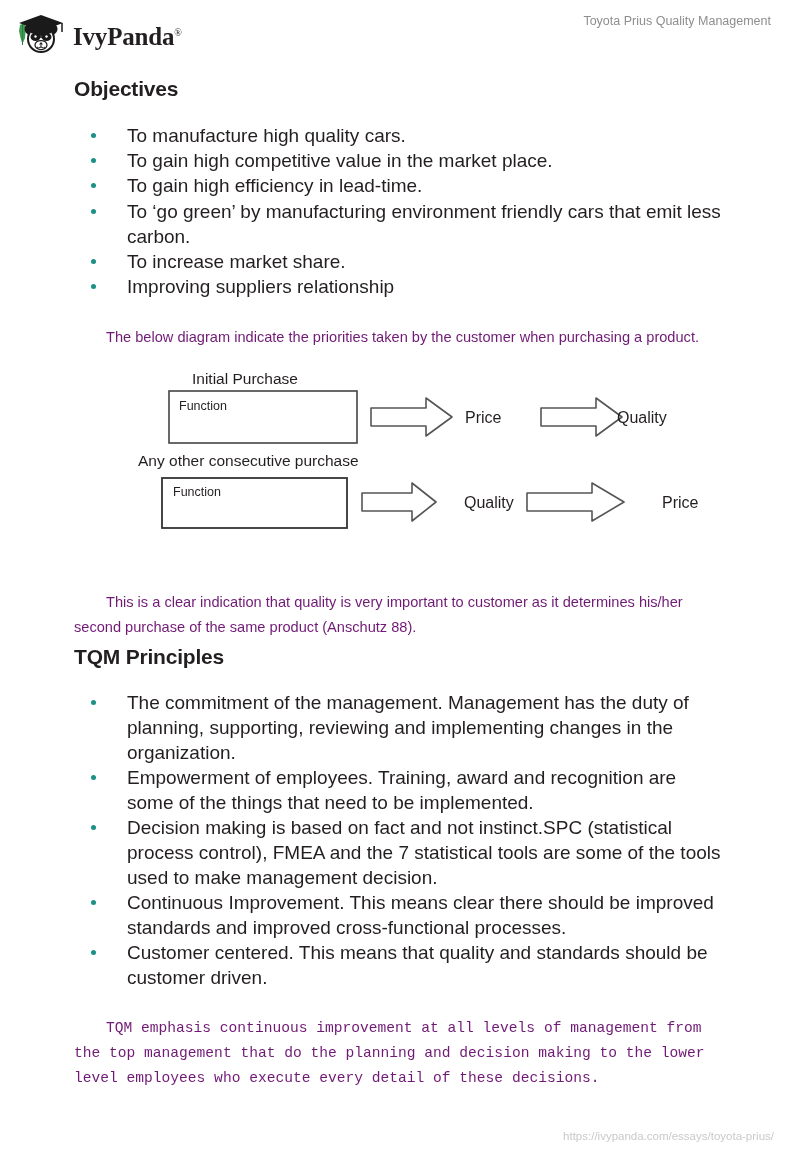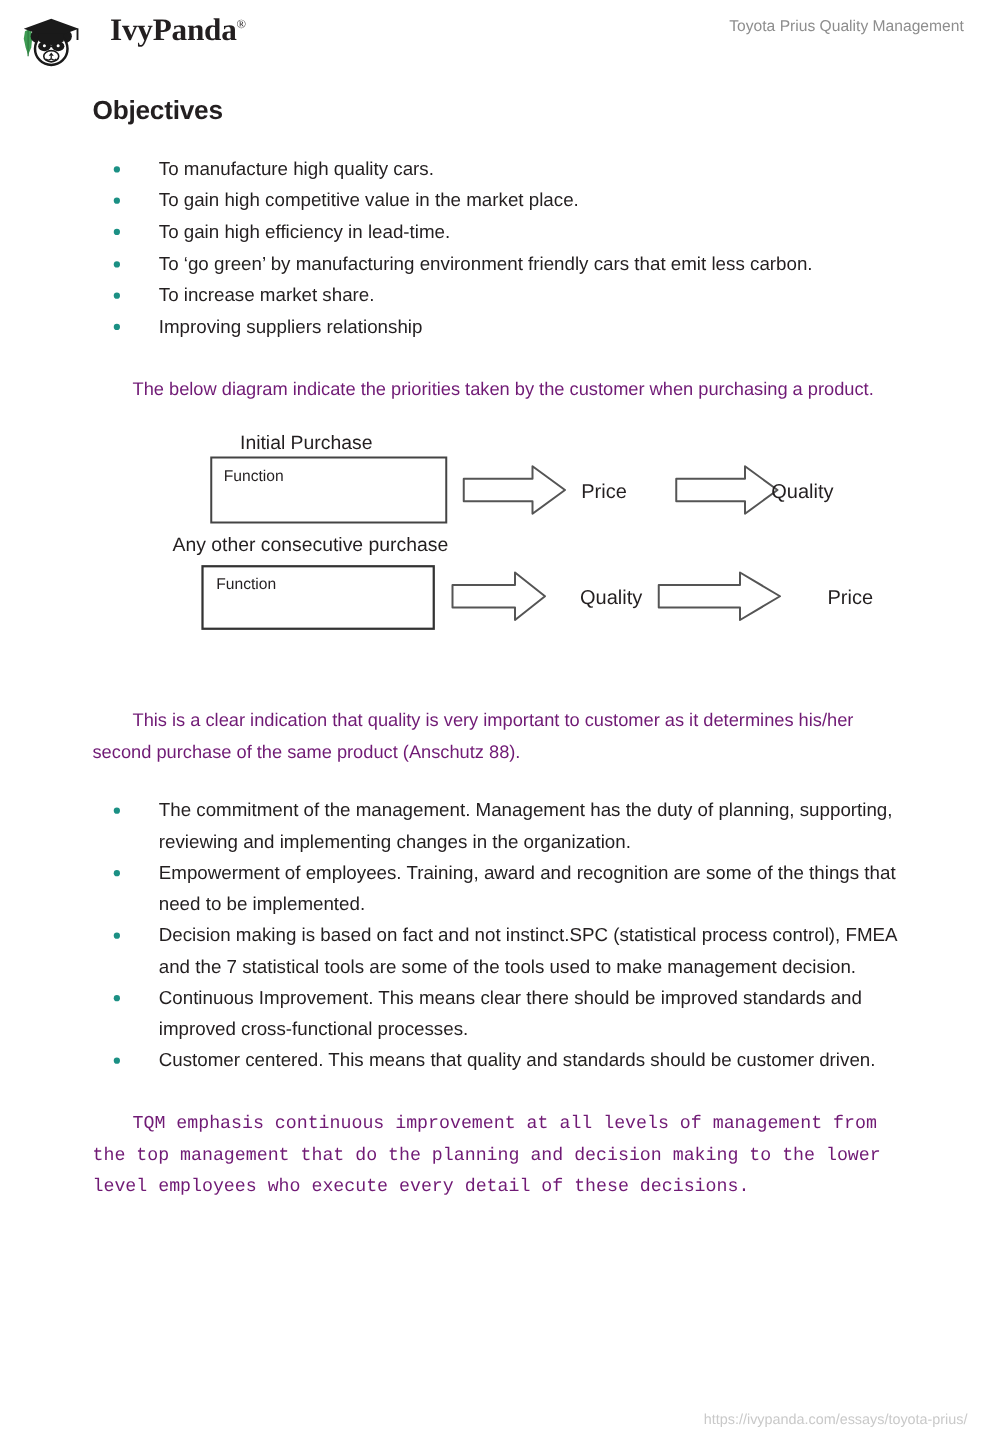--- a/index.html
+++ b/index.html
@@ -19,21 +19,22 @@
     position: absolute;
     top: 0; left: 0;
     width: 800px;
     height: 66px;
   }
   .logo {
     position: absolute;
     left: 14px;
     top: 10px;
     display: flex;
-    gap: 22px;
+    align-items: center;
+    gap: 7px;
   }
   .logo-mark { width: 52px; height: 48px; display: block; }
   .logo-text {
     font-family: "Liberation Serif", serif;
     font-weight: bold;
     font-size: 25px;
     color: #231f20;
     letter-spacing: -0.2px;
     line-height: 1;
     position: relative;
@@ -71,21 +72,21 @@
   #tqm-heading { margin-top: 4px; }
 
   ul.bullets {
     list-style: none;
     margin: 0;
     padding: 0;
   }
   ul.bullets li {
     position: relative;
     padding-left: 53px;
-    font-size: 15px;
+    font-size: 19px;
     line-height: 25px;
     color: #231f20;
   }
   ul.bullets li::before {
     content: "";
     position: absolute;
     left: 17px;
     top: 10px;
     width: 5px;
     height: 5px;
@@ -206,20 +207,21 @@
       <text x="390" y="139" font-family="Liberation Sans, sans-serif" font-size="16" fill="#231f20">Quality</text>
 
       <path d="M453 124 H518 V114 L550 133 L518 152 V142 H453 Z" fill="#ffffff" stroke="#555555" stroke-width="1.6" stroke-linejoin="round"></path>
 
       <text x="588" y="139" font-family="Liberation Sans, sans-serif" font-size="16" fill="#231f20">Price</text>
     </svg>
   </div>
 
   <p class="body-text" id="quality-paragraph">This is a clear indication that quality is very important to customer as it determines his/her second purchase of the same product (Anschutz 88).</p>
 
+  <h2 class="section-heading" id="tqm-heading">TQM Principles</h2>
 
   <ul class="bullets" id="tqm-list">
     <li>The commitment of the management. Management has the duty of planning, supporting, reviewing and implementing changes in the organization.</li>
     <li>Empowerment of employees. Training, award and recognition are some of the things that need to be implemented.</li>
     <li>Decision making is based on fact and not instinct.SPC (statistical process control), FMEA and the 7 statistical tools are some of the tools used to make management decision.</li>
     <li>Continuous Improvement. This means clear there should be improved standards and improved cross-functional processes.</li>
     <li>Customer centered. This means that quality and standards should be customer driven.</li>
   </ul>
 
   <p class="body-text" id="tqm-paragraph">TQM emphasis continuous improvement at all levels of management from the top management that do the planning and decision making to the lower level employees who execute every detail of these decisions.</p>

